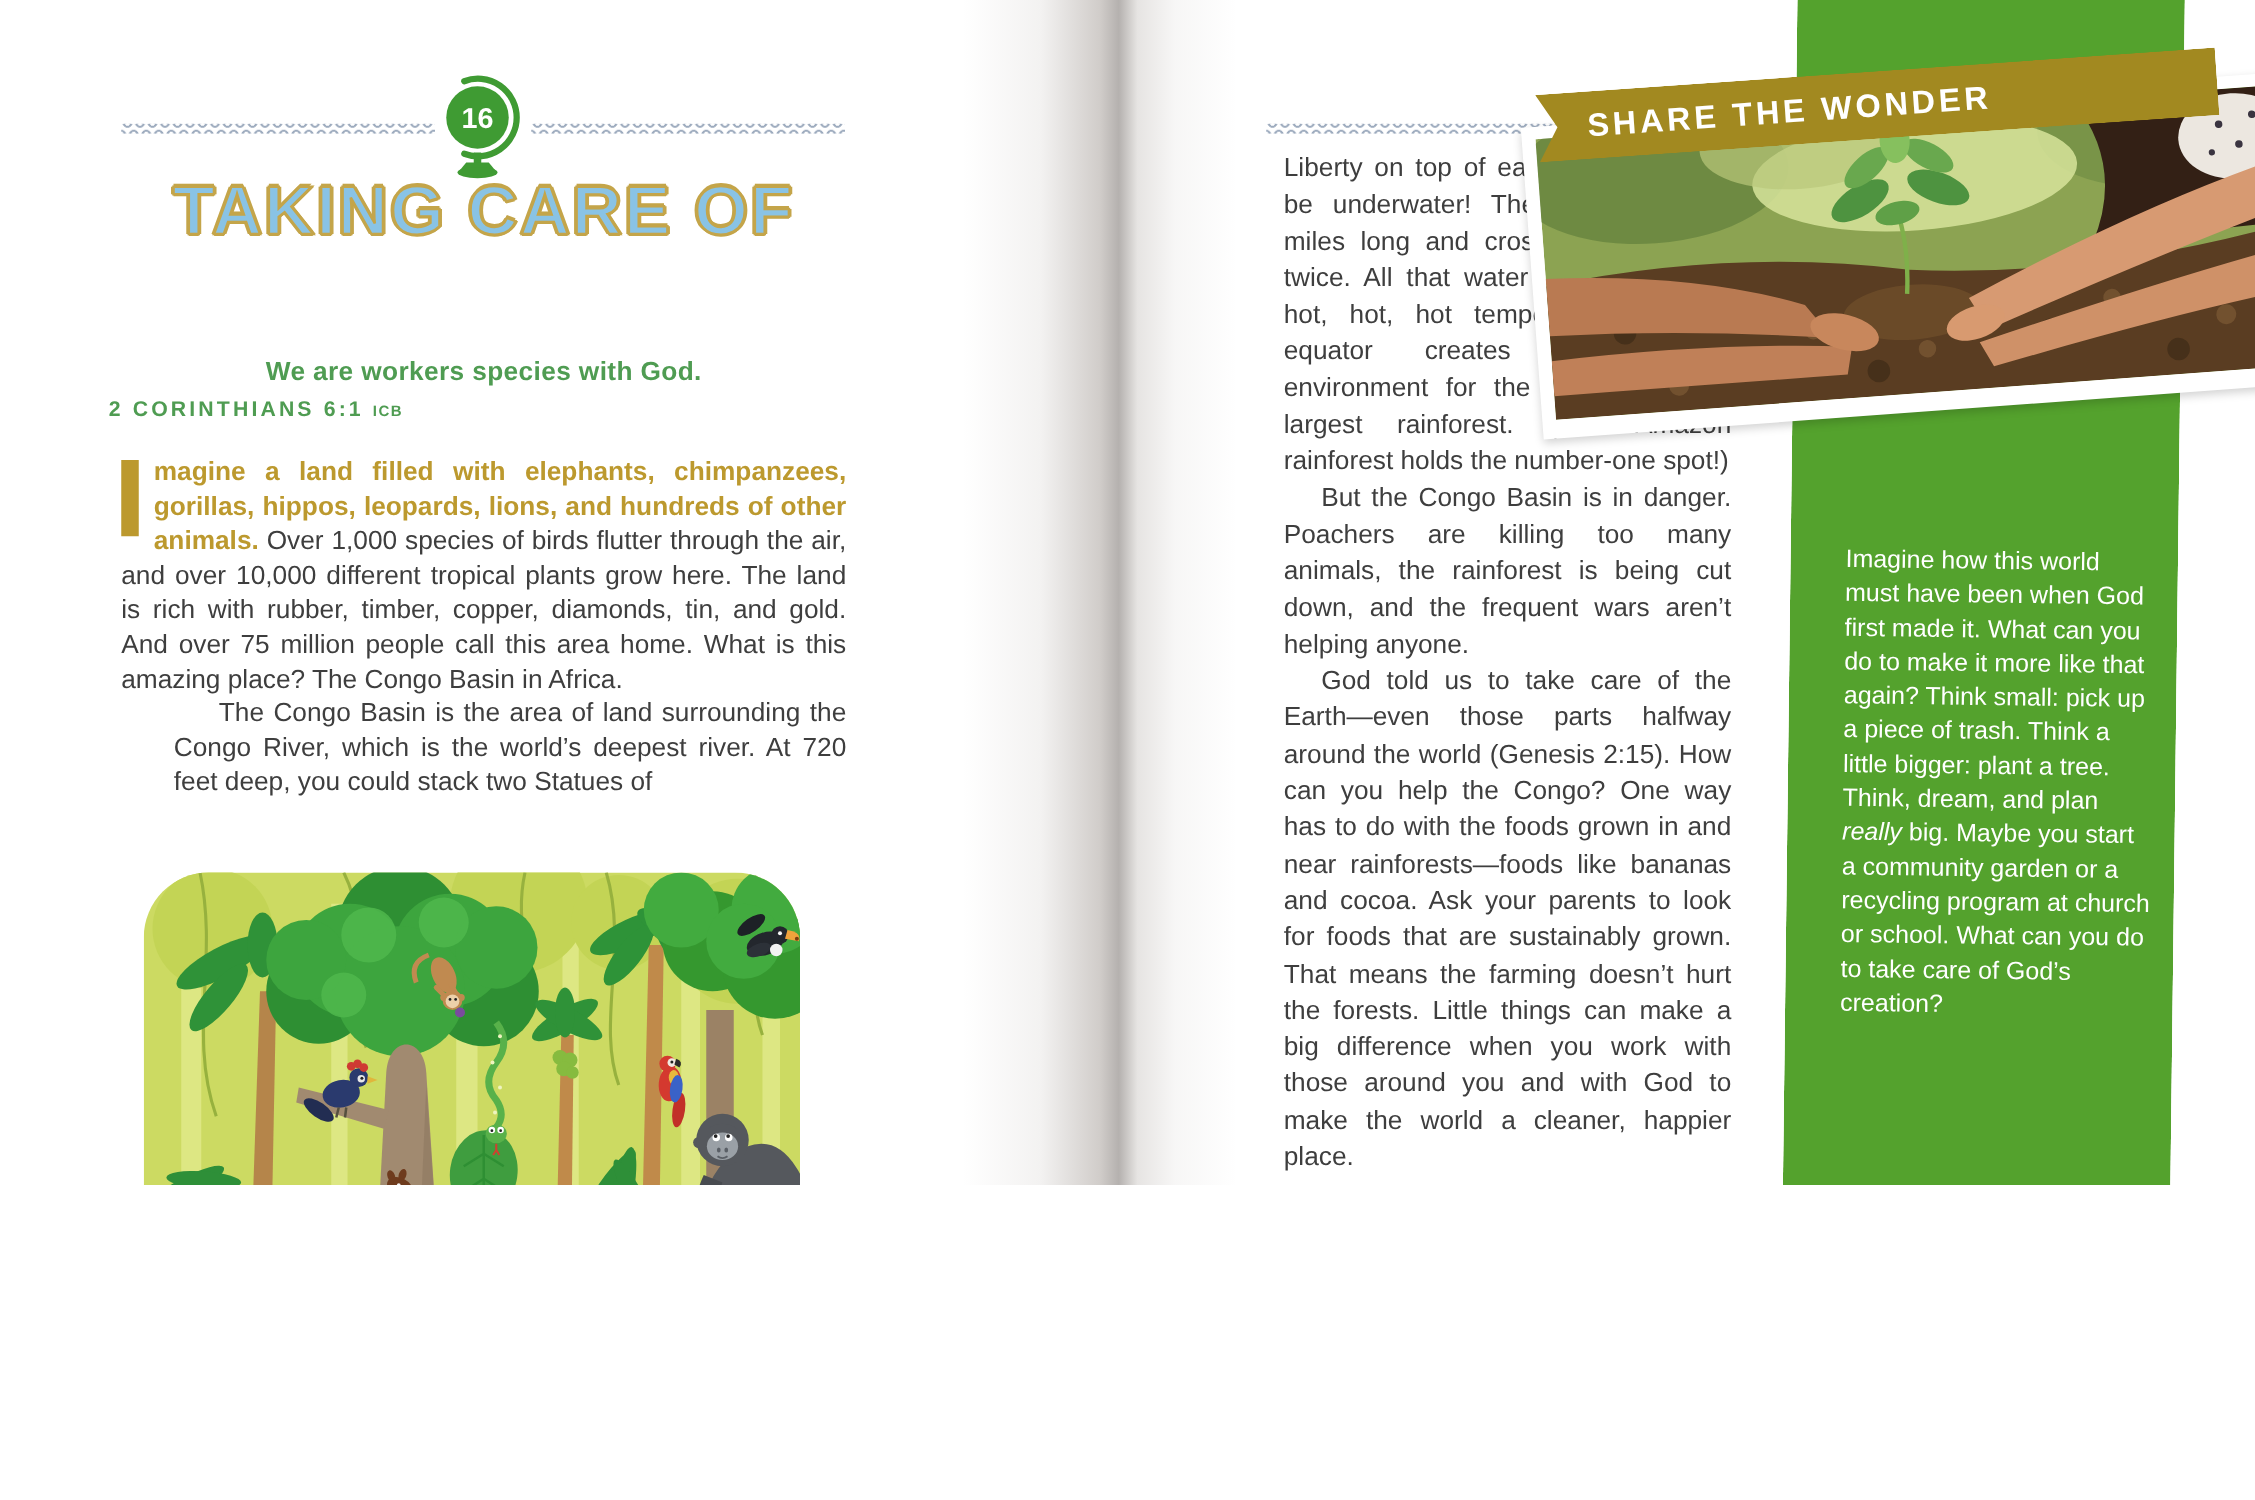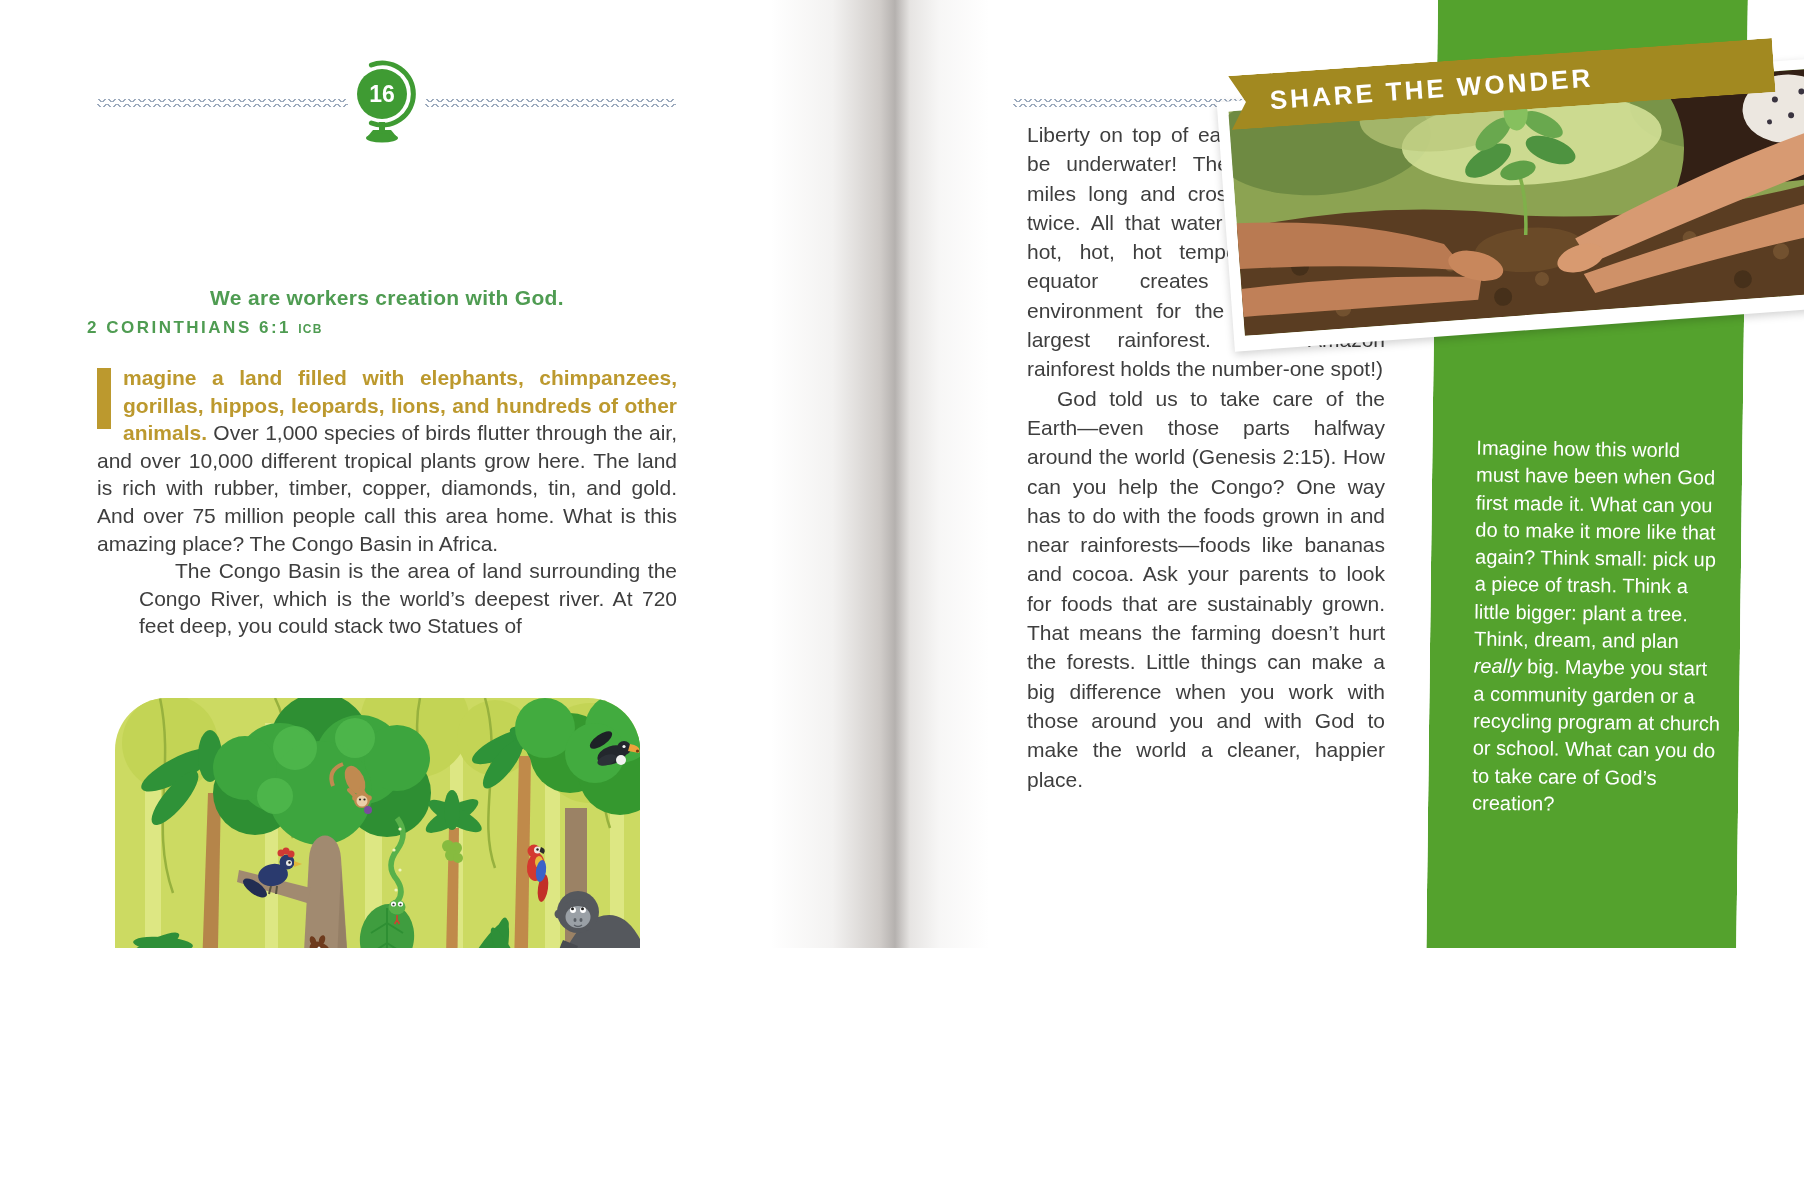--- a/index.html
+++ b/index.html
@@ -92,23 +92,23 @@
       <path d="M 19.4 5 A 31 31 0 1 1 19.4 63" fill="none" stroke="#3f9b33" stroke-width="5" stroke-linecap="round"></path>
       <circle cx="30" cy="34" r="28" fill="#ffffff"></circle>
       <circle cx="30" cy="34" r="25" fill="#3f9b33"></circle>
       <rect x="27" y="62" width="6" height="9" fill="#3f9b33"></rect>
       <path d="M16 76 L44 76 L39 70 L21 70 Z" fill="#3f9b33"></path>
       <ellipse cx="30" cy="78" rx="16" ry="4.5" fill="#3f9b33"></ellipse>
       <text x="30" y="42" text-anchor="middle" font-family="Liberation Sans, sans-serif" font-size="23" font-weight="bold" fill="#ffffff">16</text>
     </svg>
   </div>
 
-  <h1 class="title"><br></h1>
-
-  <div class="verse">We are workers creation with God.</div>
+  <h1 class="title"><span>TAKING CARE OF</span><br></h1>
+
+  <div class="verse">We are workers species with God.</div>
   <div class="verse-ref"><span>2 CORINTHIANS 6:1</span> <span class="icb">ICB</span></div>
 
   <div class="body-left">
     <p><span class="dropcap">I</span><span class="gold">magine a land filled with elephants, chimpanzees, gorillas, hippos, leopards, lions, and hundreds of other animals.</span><span> Over 1,000 species of birds flutter through the air, and over 10,000 different tropical plants grow here. The land is rich with rubber, timber, copper, diamonds, tin, and gold. And over 75 million people call this area home. What is this amazing place? The Congo Basin in Africa.</span></p>
     <p class="p2">The Congo Basin is the area of land surrounding the Congo River, which is the world’s deepest river. At 720 feet deep, you could stack two Statues of</p>
   </div>
 
   <div class="illustration">
     <svg viewBox="0 0 525 494" width="525" height="494">
       <defs>
@@ -381,20 +381,21 @@
       </g>
     </svg>
   </div>
 
   <div class="gutter"></div>
 
   <div class="wave" style="left:1013px; top:99px; width:350px;"></div>
 
   <div class="col-right">
     <p>Liberty on top of each other and still be underwater! The river is 2,920 miles long and crosses the equator twice. All that water so close to the hot, hot, hot temperatures of the equator creates the perfect environment for the world’s second largest rainforest. (The Amazon rainforest holds the number-one spot!)</p>
+    <p class="ind">But the Congo Basin is in danger. Poachers are killing too many animals, the rainforest is being cut down, and the frequent wars aren’t helping anyone.</p>
     <p class="ind">God told us to take care of the Earth—even those parts halfway around the world (Genesis 2:15). How can you help the Congo? One way has to do with the foods grown in and near rainforests—foods like bananas and cocoa. Ask your parents to look for foods that are sustainably grown. That means the farming doesn’t hurt the forests. Little things can make a big difference when you work with those around you and with God to make the world a cleaner, happier place.</p>
   </div>
 
   <div class="pagenum">37</div>
 
   <div class="ribbon">
     <div class="ribbon-text"><span>Imagine how this world must have been when God first made it. What can you do to make it more like that again? Think small: pick up a piece of trash. Think a little bigger: plant a tree. Think, dream, and plan </span><i>really</i><span> big. Maybe you start a community garden or a recycling program at church or school. What can you do to take care of God’s creation?</span></div>
   </div>
 
   <div class="photo">

